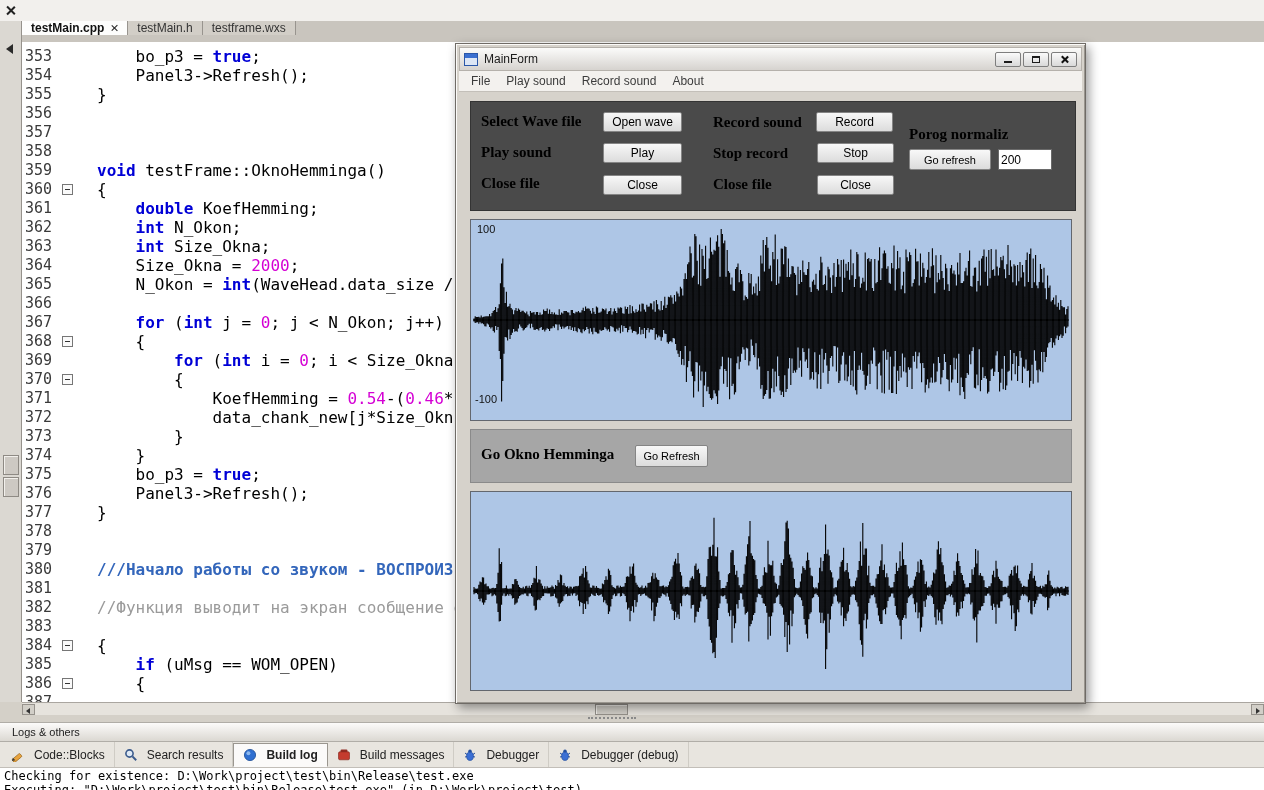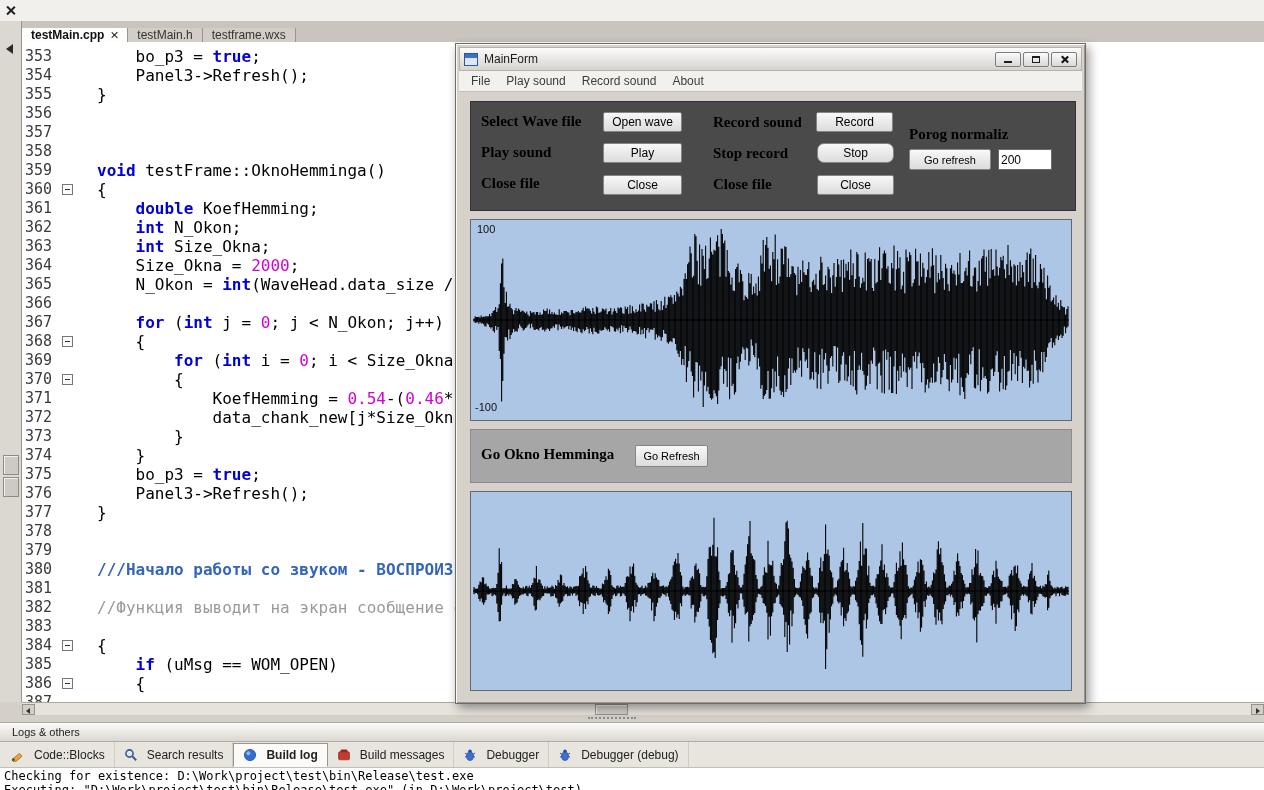--- a/index.html
+++ b/index.html
@@ -11,21 +11,21 @@
   .x-icon{display:inline-block;width:11px;height:11px;position:relative;}
   .x-icon::before,.x-icon::after{content:"";position:absolute;left:5px;top:0;width:1.6px;height:11px;background:#222;}
   .x-icon::before{transform:rotate(45deg);} .x-icon::after{transform:rotate(-45deg);}
   #pane-close{position:absolute;left:5px;top:5px;}
   #left-strip{position:absolute;left:0;top:21px;width:21px;height:681px;background:#dbd8d2;border-right:1px solid #96928c;}
   #collapse-arrow{position:absolute;left:6px;top:23px;width:0;height:0;border-top:5px solid transparent;border-bottom:5px solid transparent;border-right:7px solid #2a2a2a;}
   .mini-box{position:absolute;left:3px;width:14px;height:18px;background:#cdc9c3;border:1px solid #8e8a84;box-shadow:inset 1px 1px 0 #f2f0ec;}
   #mini-box1{top:434px;} #mini-box2{top:456px;}
 
   
-  #tabbar{position:absolute;left:22px;top:21px;width:1242px;height:21px;background:#c9c5be;border-bottom:1px solid #404040;display:flex;align-items:flex-end;}
+  #tabbar{position:absolute;left:22px;top:21px;width:1242px;height:21px;background:#c9c5be;border-bottom:1px solid #404040;display:flex;align-items:flex-start;}
   .etab{display:flex;align-items:center;gap:6px;padding:0 9px;font-size:12px;color:#333;background:#d2cec7;border-right:1px solid #98948e;}
   .etab.active{background:#fdfdfc;font-weight:bold;color:#111;}
   .etab .x-icon{width:8px;height:8px;}
   .etab .x-icon::before,.etab .x-icon::after{left:3.5px;height:8px;width:1.4px;}
 
   
   #editor{position:absolute;left:22px;top:42px;width:1242px;height:660px;background:#ffffff;overflow:hidden;padding-top:5px;box-sizing:border-box;}
   .cl{display:flex;height:19px;}
   .ln{width:36px;box-sizing:border-box;text-align:right;padding-right:6px;font:15px/19px "DejaVu Sans Mono",monospace;color:#3a3a3a;flex:none;}
   .fold{width:22px;flex:none;position:relative;}
@@ -73,31 +73,31 @@
   .menu-item{padding:2px 8px;font-size:12px;color:#3c3c3c;}
   #client{position:relative;height:610px;padding:9px 0 0 11px;box-sizing:border-box;}
 
   #control-panel{position:relative;width:606px;height:110px;background:var(--panel_dark);border:1px solid #343434;box-sizing:border-box;margin-bottom:8px;}
   .cp-label{position:absolute;font:bold 15px "Liberation Serif",serif;color:#000;white-space:nowrap;}
   .cp-btn{position:absolute;height:20px;font:12px "Liberation Sans",sans-serif;background:linear-gradient(#f8f8f8,#dcdcdc);border:1px solid #858585;border-radius:2px;color:#000;padding:0;}
   #lbl-select{left:10px;top:11px;} #btn-openwave{left:132px;top:10px;width:79px;}
   #lbl-recsound{left:242px;top:12px;} #btn-record{left:345px;top:10px;width:77px;}
   #lbl-porog{left:438px;top:24px;}
   #lbl-play{left:10px;top:42px;} #btn-play{left:132px;top:41px;width:79px;}
-  #lbl-stoprec{left:242px;top:43px;} #btn-stop{left:346px;top:41px;width:77px;border-radius:7px;}
+  #lbl-stoprec{left:242px;top:43px;} #btn-stop{left:346px;top:41px;width:77px;}
   #btn-gorefresh{left:438px;top:47px;width:82px;height:21px;font-size:11px;}
   #inp-porog{position:absolute;left:527px;top:47px;width:48px;height:19px;border:1px solid #6a6a6a;font:12px "Liberation Sans",sans-serif;padding:0 2px;background:#fff;}
   #lbl-close1{left:10px;top:73px;} #btn-close1{left:132px;top:73px;width:79px;}
   #lbl-close2{left:242px;top:74px;} #btn-close2{left:346px;top:73px;width:77px;}
 
   .wave-panel{position:relative;width:602px;box-sizing:border-box;background:var(--wave_bg);border:1px solid #63676e;margin-bottom:8px;}
   #wave-panel-1{height:202px;} #wave-panel-2{height:200px;}
   .wave-panel svg{position:absolute;left:0;top:0;width:100%;height:100%;}
   .wave-ymax{position:absolute;left:6px;top:3px;font-size:11px;color:#111;}
-  .wave-ymin{position:absolute;left:4px;bottom:7px;font-size:11px;color:#111;text-align:center;}
+  .wave-ymin{position:absolute;left:4px;bottom:15px;font-size:11px;color:#111;text-align:center;}
 
   #hemming-panel{position:relative;width:602px;height:54px;background:var(--panel_mid);border:1px solid #8a8a8a;box-sizing:border-box;margin-bottom:8px;}
   #hm-label{position:absolute;left:10px;top:16px;font:bold 15px "Liberation Serif",serif;color:#000;}
   #hm-btn{position:absolute;left:164px;top:15px;width:73px;height:22px;font:11px "Liberation Sans",sans-serif;background:linear-gradient(#f8f8f8,#dcdcdc);border:1px solid #858585;border-radius:2px;color:#000;padding:0;}
 </style>
 </head>
 <body>
 
 <div id="screen">
 

